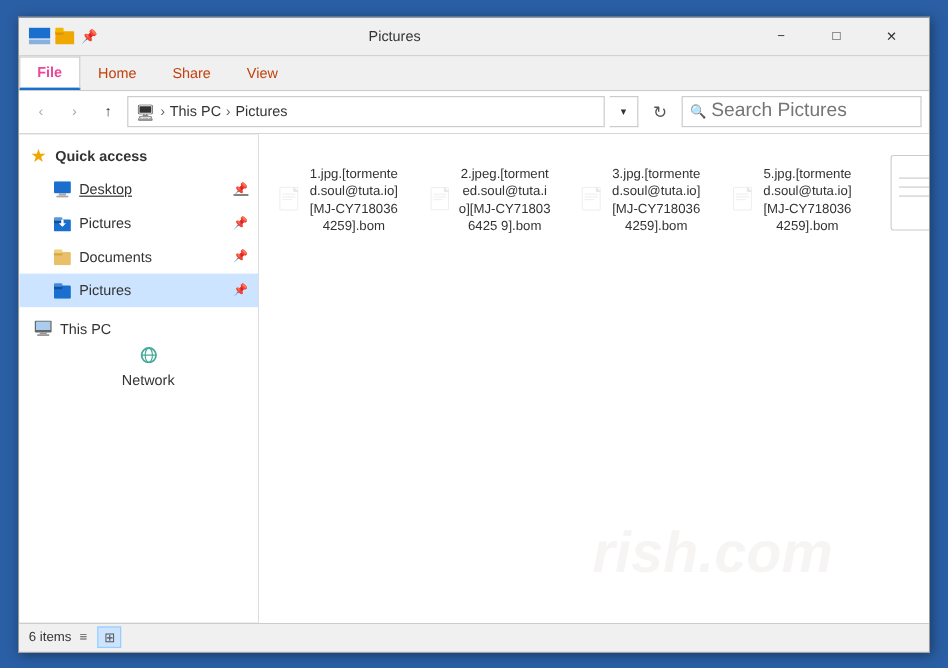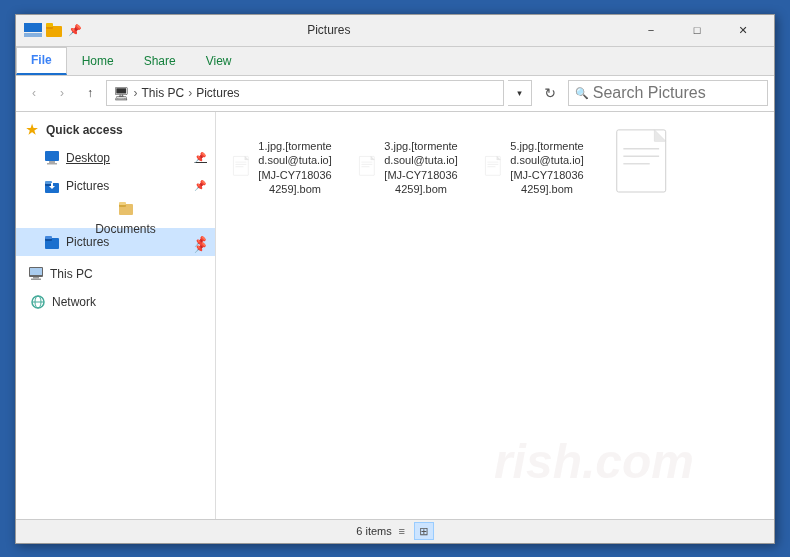--- a/index.html
+++ b/index.html
@@ -63,26 +63,26 @@
     .ribbon-tabs {
       display: flex;
       height: 28px;
     }
     .ribbon-tab {
       padding: 0 14px;
       display: flex;
       align-items: center;
       font-size: 12px;
       cursor: pointer;
-      color: #15803d;
+      color: #c2410c;
       border: 1px solid transparent;
     }
     .ribbon-tab.active {
       background: white;
-      color: #3b82f6;
+      color: #ec4899;
       border-color: #ccc #ccc white #ccc;
       border-bottom: 2px solid #1a6fce;
       font-weight: 600;
     }
 
     
     .address-bar {
       background: white;
       height: 36px;
       display: flex;
@@ -260,21 +260,21 @@
     
     .status-bar {
       height: 24px;
       background: #f0f0f0;
       border-top: 1px solid #ccc;
       display: flex;
       align-items: center;
       padding: 0 8px;
       font-size: 11px;
       color: #333;
-      justify-content: center;
+      justify-content: flex-start;
     }
     .status-views {
       display: flex;
       gap: 2px;
     }
     .view-btn {
       width: 20px;
       height: 18px;
       display: flex;
       align-items: center;
@@ -385,21 +385,21 @@
             <rect x="1" y="4" width="14" height="10" rx="1" fill="#1a6fce"></rect>
             <rect x="1" y="4" width="7" height="3" rx="1" fill="#0e4fa0"></rect>
             <rect x="1" y="2" width="7" height="3" rx="1" fill="#5599dd"></rect>
             <polygon points="8,10 5,7 11,7" fill="white"></polygon>
             <rect x="7" y="4" width="2" height="5" fill="white"></rect>
           </svg>
         </div>
         <span>Pictures</span>
         <span class="pin-icon">📌</span>
       </div>
-      <div class="sidebar-item" style="padding-left:28px;flex-direction:column;">
+      <div class="sidebar-item" style="padding-left:28px;">
         <div class="sidebar-icon">
           <svg width="16" height="14" viewBox="0 0 16 14">
             <rect x="1" y="3" width="14" height="11" rx="1" fill="#e8c06a"></rect>
             <rect x="1" y="3" width="7" height="3" rx="1" fill="#d4a840"></rect>
             <rect x="1" y="1" width="7" height="3" rx="1" fill="#f0d080"></rect>
           </svg>
         </div>
         <span>Documents</span>
         <span class="pin-icon">📌</span>
       </div>
@@ -418,21 +418,21 @@
         <div class="sidebar-icon">
           <svg width="16" height="14" viewBox="0 0 16 14">
             <rect x="1" y="0" width="14" height="10" rx="1" fill="#666"></rect>
             <rect x="2" y="1" width="12" height="7" fill="#aaccee"></rect>
             <rect x="5" y="10" width="6" height="1.5" fill="#999"></rect>
             <rect x="3" y="11.5" width="10" height="1.5" fill="#999"></rect>
           </svg>
         </div>
         <span>This PC</span>
       </div>
-      <div class="sidebar-item" style="padding-left:14px;">
+      <div class="sidebar-item" style="padding-left:24px;flex-direction:column;">
         <div class="sidebar-icon">
           <svg width="16" height="14" viewBox="0 0 16 14">
             <circle cx="8" cy="7" r="6" fill="none" stroke="#4a9" stroke-width="1.5"></circle>
             <ellipse cx="8" cy="7" rx="3" ry="6" fill="none" stroke="#4a9" stroke-width="1"></ellipse>
             <line x1="2" y1="7" x2="14" y2="7" stroke="#4a9" stroke-width="1"></line>
           </svg>
         </div>
         <span>Network</span>
       </div>
     </div>
@@ -462,20 +462,36 @@
           <rect x="5" y="2" width="52" height="66" rx="2" fill="white" stroke="#ccc" stroke-width="1"></rect>
 
           <polygon points="45,2 57,14 57,14 45,14" fill="#ddd" stroke="#ccc" stroke-width="0.5"></polygon>
           <polygon points="45,2 57,14 45,14" fill="#e8e8e8"></polygon>
 
           <line x1="12" y1="22" x2="50" y2="22" stroke="#ddd" stroke-width="1.5"></line>
           <line x1="12" y1="30" x2="50" y2="30" stroke="#ddd" stroke-width="1.5"></line>
           <line x1="12" y1="38" x2="40" y2="38" stroke="#ddd" stroke-width="1.5"></line>
         </svg>
       </div>
+      <span class="file-name">2.jpeg.[tormented.soul@tuta.io][MJ-CY718036425 9].bom</span>
+    </div>
+          <div class="file-item">
+      <div class="file-icon">
+        <svg viewBox="0 0 70 85" xmlns="http://www.w3.org/2000/svg">
+
+          <rect x="5" y="2" width="52" height="66" rx="2" fill="white" stroke="#ccc" stroke-width="1"></rect>
+
+          <polygon points="45,2 57,14 57,14 45,14" fill="#ddd" stroke="#ccc" stroke-width="0.5"></polygon>
+          <polygon points="45,2 57,14 45,14" fill="#e8e8e8"></polygon>
+
+          <line x1="12" y1="22" x2="50" y2="22" stroke="#ddd" stroke-width="1.5"></line>
+          <line x1="12" y1="30" x2="50" y2="30" stroke="#ddd" stroke-width="1.5"></line>
+          <line x1="12" y1="38" x2="40" y2="38" stroke="#ddd" stroke-width="1.5"></line>
+        </svg>
+      </div>
       <span class="file-name">3.jpg.[tormented.soul@tuta.io][MJ-CY7180364259].bom</span>
     </div>
           <div class="file-item">
       <div class="file-icon">
         <svg viewBox="0 0 70 85" xmlns="http://www.w3.org/2000/svg">
 
           <rect x="5" y="2" width="52" height="66" rx="2" fill="white" stroke="#ccc" stroke-width="1"></rect>
 
           <polygon points="45,2 57,14 57,14 45,14" fill="#ddd" stroke="#ccc" stroke-width="0.5"></polygon>
           <polygon points="45,2 57,14 45,14" fill="#e8e8e8"></polygon>

